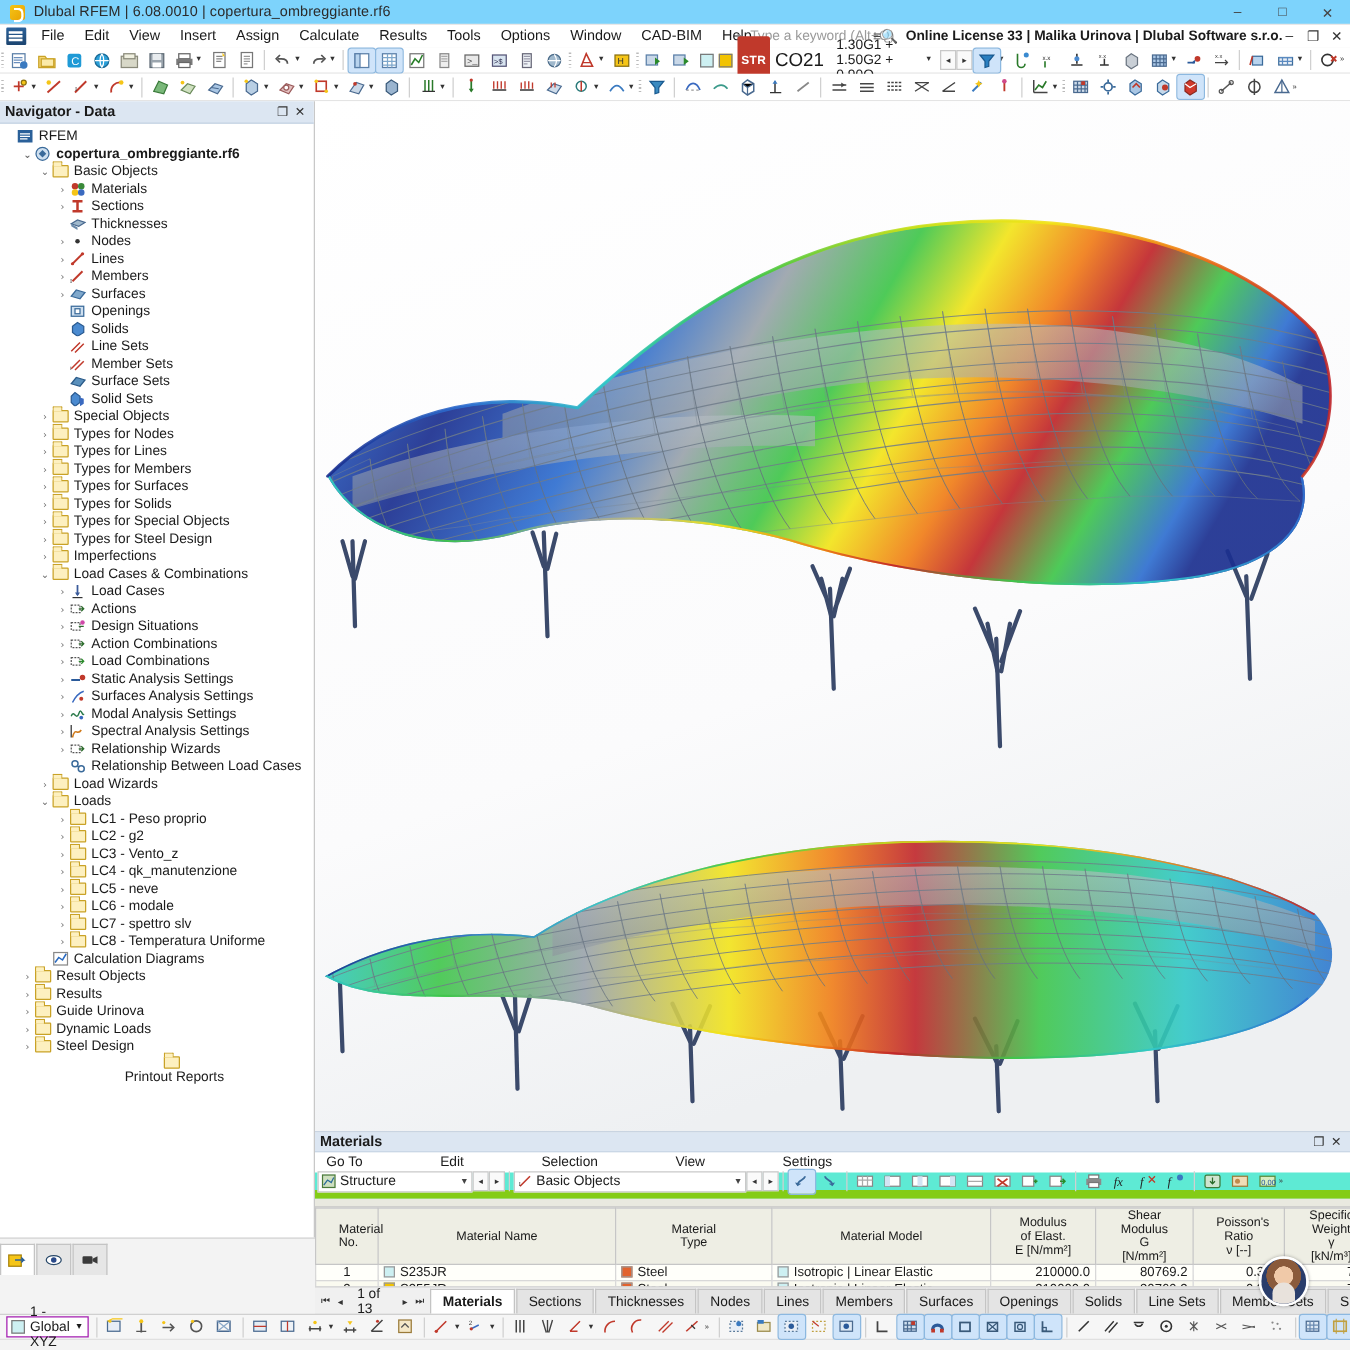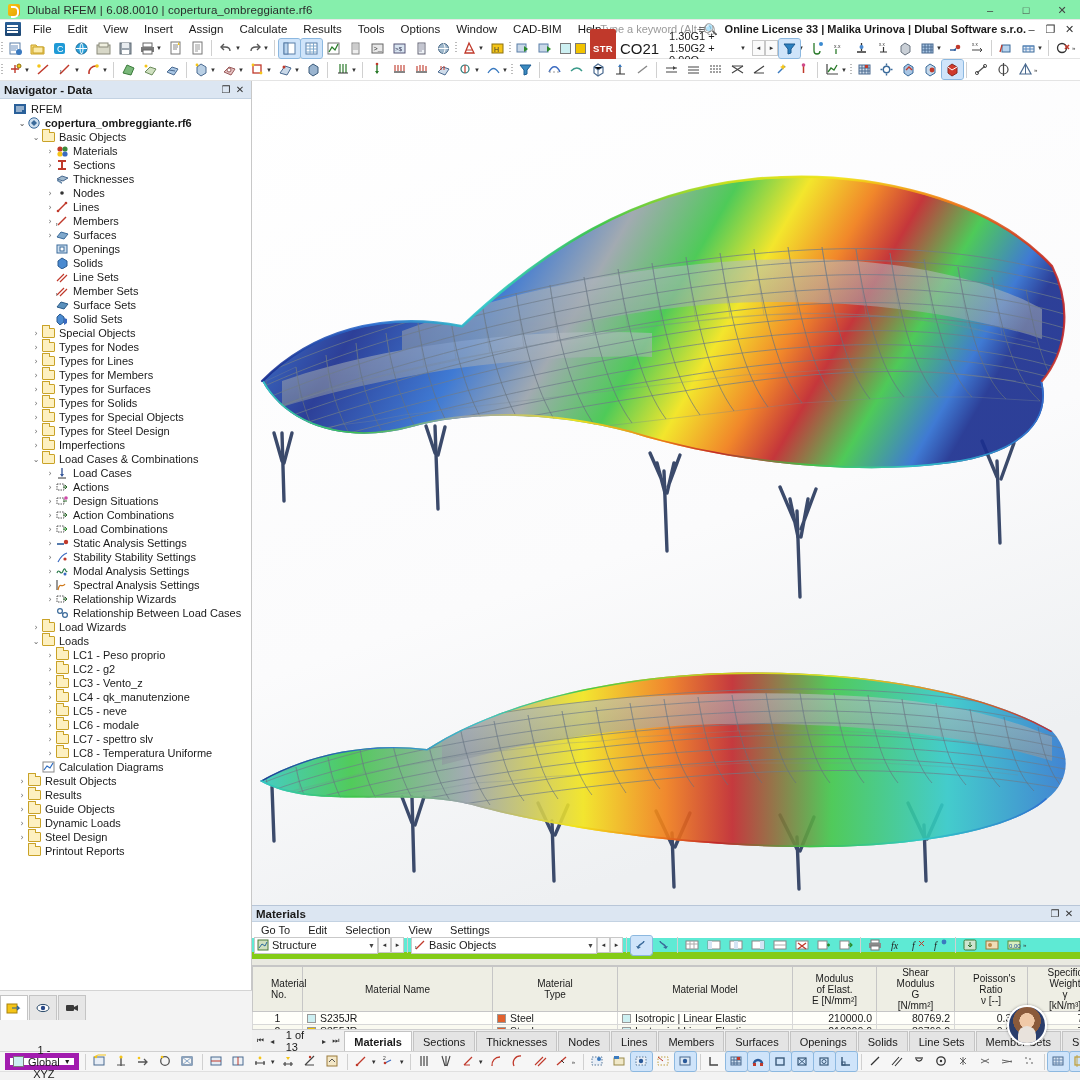--- a/index.html
+++ b/index.html
@@ -11,21 +11,21 @@
     color:#1a1a1a;
     background:#f0f0f0;
     overflow:hidden;
     -webkit-font-smoothing:antialiased;
   }
   #app { position:relative; width:1080px; height:1080px; background:#f3f3f3; }
 
   
   .titlebar {
     position:absolute; top:0; left:0; width:1080px; height:20px;
-    background:#86efac; display:flex; align-items:center;
+    background:#7dd3fc; display:flex; align-items:center;
     border-bottom:1px solid #e8e8e8;
   }
   .title-icon { width:14px; height:14px; margin:0 6px 0 7px; position:relative; }
   .title-icon .d {
     position:absolute; inset:1px; border-radius:2px;
     background:linear-gradient(135deg,#f5c518 0%, #e8a000 100%);
   }
   .title-icon .d:after {
     content:""; position:absolute; left:3px; top:2px; width:6px; height:8px;
     border:2px solid #fff; border-left:none; border-radius:0 5px 5px 0;
@@ -169,21 +169,21 @@
   
   .matpanel {
     position:absolute; left:252px; top:905px; width:828px; height:115px;
     background:#ffffff; border-top:1px solid #b8c6d8;
   }
   .mp-header {
     height:16px; background:#dce6f2; display:flex; align-items:center;
     padding:0 4px; border-bottom:1px solid #c3d2e2;
   }
   .mp-title { font-size:11.5px; font-weight:bold; flex:1; }
-  .mp-menu { height:16px; display:flex; align-items:center; background:#fff; }
+  .mp-menu { height:16px; display:flex; align-items:center; background:#fff;gap:44px; }
   .mp-menu .menu-item { padding:1px 9px; font-size:11px; }
   .mp-toolbar {
     height:21px; display:flex; align-items:center; background:#5eead4;
     border-bottom:7px solid #84cc16; padding-left:2px;
   }
   .mp-select {
     display:flex; align-items:center; height:17px; border:1px solid #c9c9c9;
     background:#fff; padding:0 2px; gap:3px;
   }
   .mp-select .lbl { font-size:11px; white-space:nowrap; }
@@ -228,21 +228,21 @@
   .statusbar {
     position:absolute; left:0; top:1051px; width:1080px; height:29px;
     background:#f3f3f3; border-top:1px solid #d0d0d0;
   }
   .sb-row {
     height:20px; display:flex; align-items:center; padding-left:3px;
     border-bottom:1px solid #e0e0e0; background:#f6f6f6;
   }
   .cs-combo {
     display:flex; align-items:center; gap:4px; height:17px; width:118px;
-    border:5px solid #a21caf; background:#fff; padding:0 3px; margin-right:3px;text-align:center;
+    border:1px solid #a21caf; background:#fff; padding:0 3px; margin-right:3px;
   }
   .cs-combo .lbl { font-size:11px; }
   .sb-info { height:9px; display:flex; align-items:center; font-size:10px; }
   .sb-cell { border-right:1px solid #d0d0d0; padding:0 6px; height:9px;
              line-height:9px; overflow:hidden; }
 
   
   .avatar {
     position:absolute; right:33px; top:1005px; width:40px; height:40px;
     border-radius:50%; overflow:hidden; border:2px solid #fff;
@@ -1215,21 +1215,21 @@
               <circle cx="10" cy="5" r="2.2" fill="#c0392b"></circle>
             </svg></span>
           <span>Static Analysis Settings</span>
         </div>
         <div class="tree-row" style="padding-left: 44px;">
           <span class="exp">›</span>
           <span class="tico"><svg width="13" height="12">
               <path d="M2 11c3-6 6-8 9-9" stroke="#3a6ac0" fill="none" stroke-width="1.2"></path>
               <circle cx="9" cy="8" r="1.6" fill="#c0392b"></circle>
             </svg></span>
-          <span>Stability Stability Settings</span>
+          <span>Surfaces Analysis Settings</span>
         </div>
         <div class="tree-row" style="padding-left: 44px;">
           <span class="exp">›</span>
           <span class="tico"><svg width="13" height="12">
               <path d="M1 8c2-6 4 4 6-2s3 3 4 0" stroke="#2a7a4a" fill="none" stroke-width="1.2"></path>
               <circle cx="9" cy="9" r="1.5" fill="#3a6ac0"></circle>
             </svg></span>
           <span>Modal Analysis Settings</span>
         </div>
         <div class="tree-row" style="padding-left: 44px;">
@@ -1347,37 +1347,37 @@
           <span class="tico">
             <div class="folder"></div>
           </span>
           <span>Results</span>
         </div>
         <div class="tree-row" style="padding-left: 16px;">
           <span class="exp">›</span>
           <span class="tico">
             <div class="folder"></div>
           </span>
-          <span>Guide Objects</span>
+          <span>Guide Urinova</span>
         </div>
         <div class="tree-row" style="padding-left: 16px;">
           <span class="exp">›</span>
           <span class="tico">
             <div class="folder"></div>
           </span>
           <span>Dynamic Loads</span>
         </div>
         <div class="tree-row" style="padding-left: 16px;">
           <span class="exp">›</span>
           <span class="tico">
             <div class="folder"></div>
           </span>
           <span>Steel Design</span>
         </div>
-        <div class="tree-row" style="padding-left: 16px;">
+        <div class="tree-row" style="padding-left: 28px; flex-direction: column;">
           <span class="exp"></span>
           <span class="tico">
             <div class="folder"></div>
           </span>
           <span>Printout Reports</span>
         </div>
       </div>
     <div class="nav-footer">
       <div class="nav-ftab sel">
         <svg width="16" height="14">

